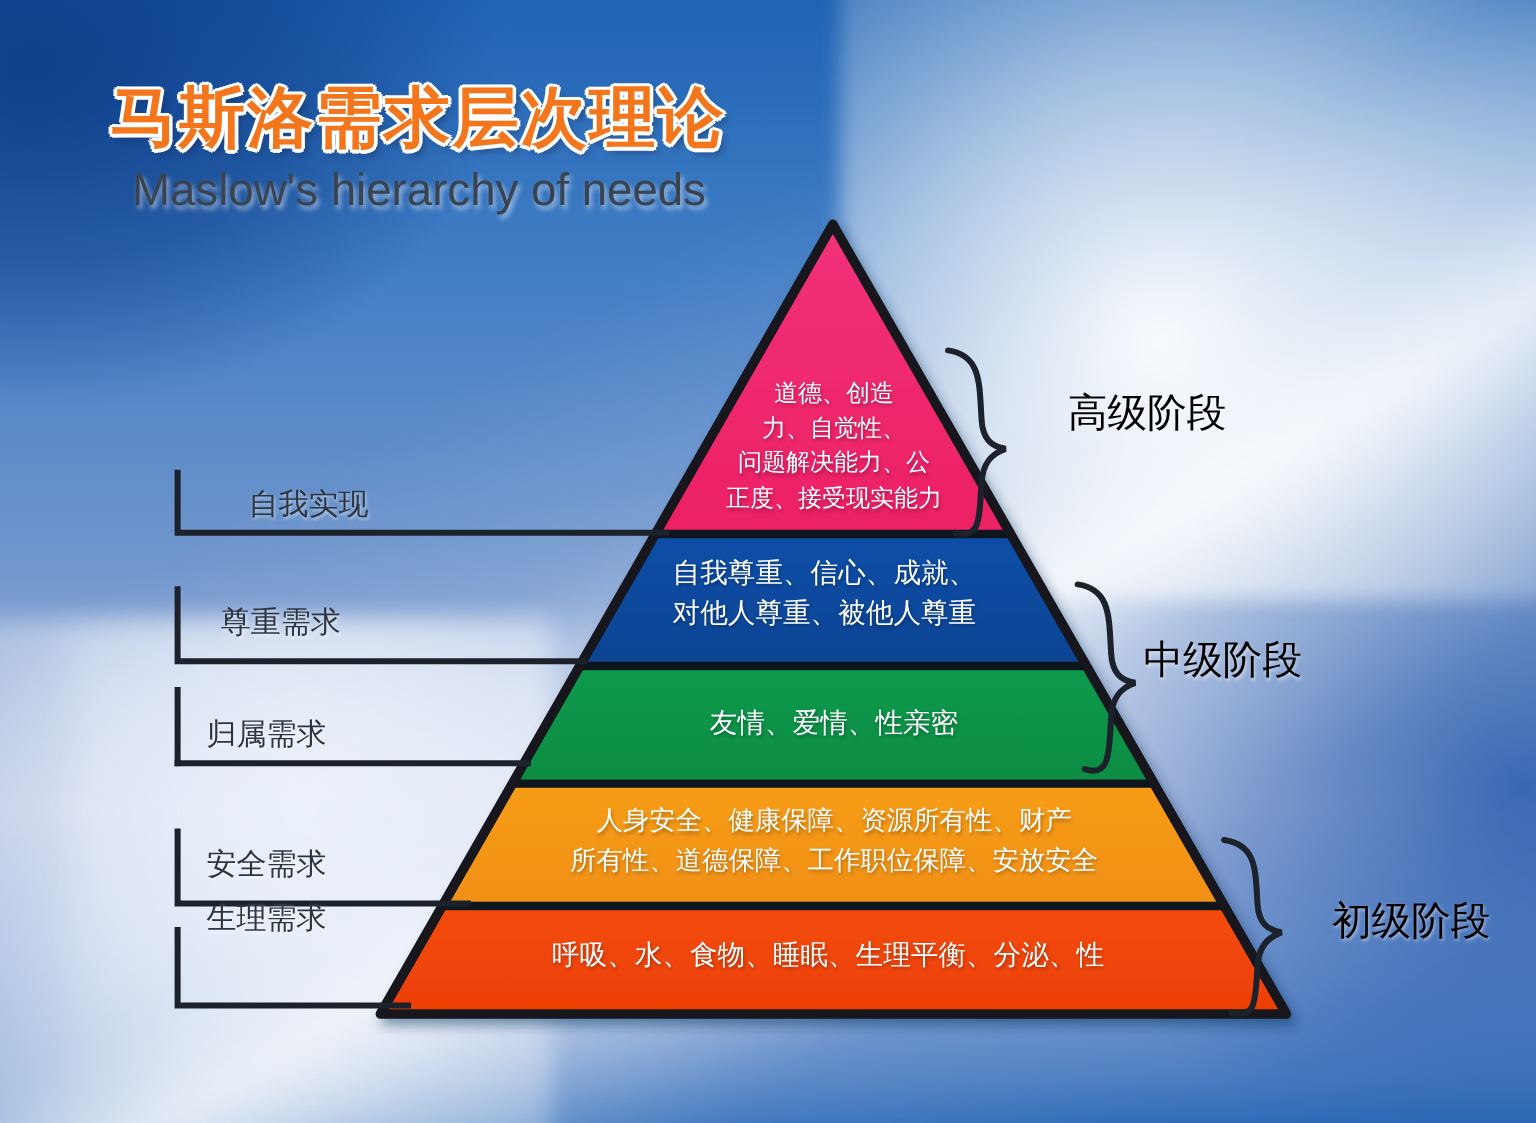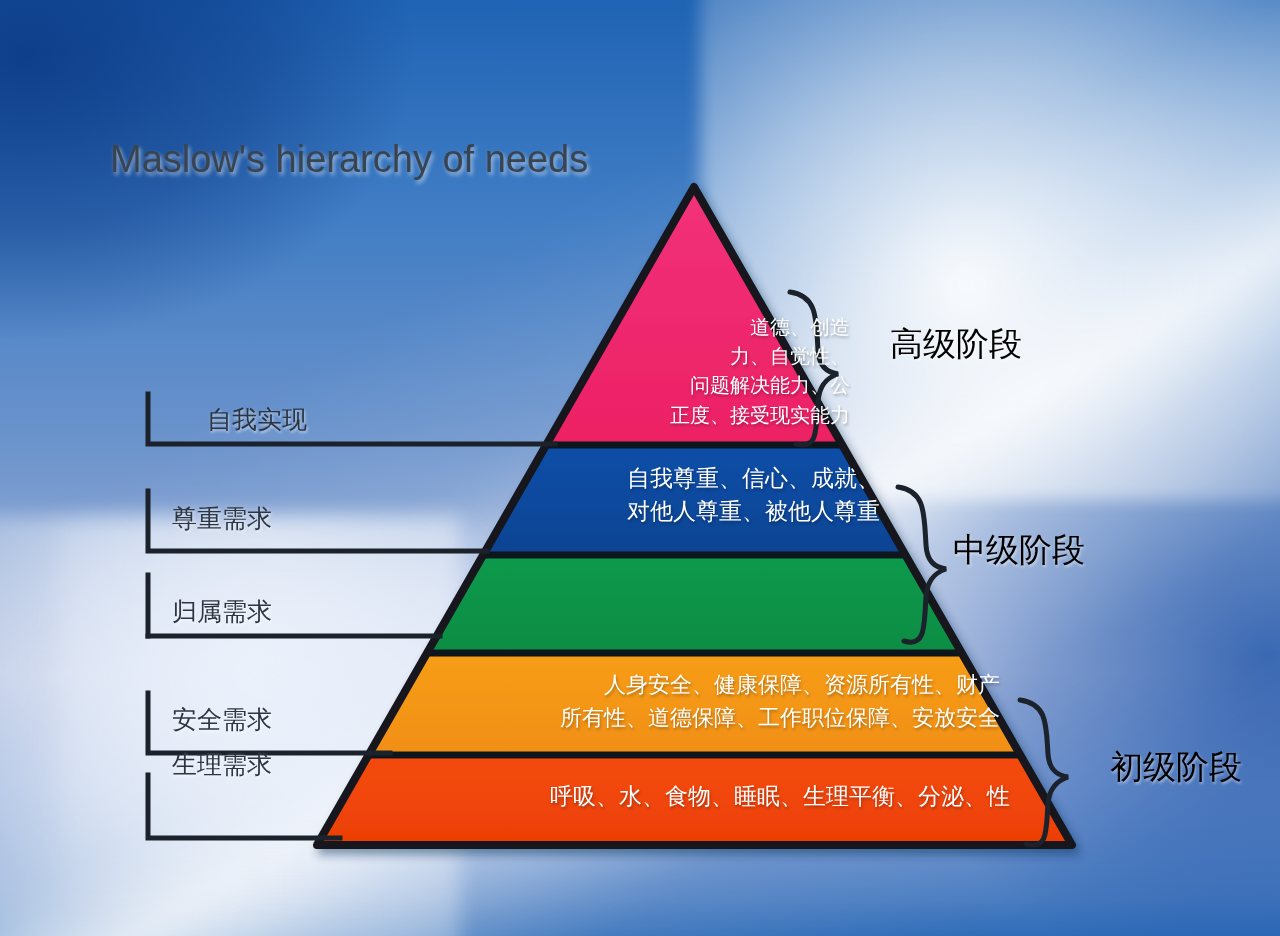--- a/index.html
+++ b/index.html
@@ -120,29 +120,29 @@
     position: absolute;
     left: 0; top: 0;
     width: 1280px;
     height: 936px;
     pointer-events: none;
   }
 
   .tier-text {
     position: absolute;
     color: #ffffff;
-    text-align: right;
+    text-align: center;
     line-height: 1.42;
     font-family: "DejaVu Sans", "Liberation Sans", sans-serif;
     text-shadow: 1px 2px 3px rgba(0,0,0,0.30);
     white-space: pre-line;
     pointer-events: none;
   }
   .t-self   { left: 540px; top: 313px; width: 310px; font-size: 20px; line-height: 1.46; }
-  .t-esteem { left: 470px; top: 462px; width: 410px; font-size: 23px; line-height: 1.42; }
+  .t-esteem { left: 482px; top: 462px; width: 410px; font-size: 23px; line-height: 1.42; }
   .t-belong { left: 450px; top: 587px; width: 490px; font-size: 23px; }
   .t-safety { left: 390px; top: 668px; width: 610px; font-size: 22px; line-height: 1.50; }
   .t-phys   { left: 370px; top: 780px; width: 640px; font-size: 23px; }
 
   
   .lbl-left {
     position: absolute;
     color: #2c3643;
     font-size: 25px;
     font-family: "DejaVu Sans", "Liberation Sans", sans-serif;
@@ -164,20 +164,21 @@
 
 <div id="stage">
 
   <div class="bg-base"></div>
   <div class="bg-leftdark"></div>
   <div class="bg-streak"></div>
   <div class="bg-glow-tr"></div>
   <div class="bg-glow-bl"></div>
   <div class="bg-haze"></div>
 
+  <div class="title-cn">马斯洛需求层次理论</div>
   <div class="title-en">Maslow's hierarchy of needs</div>
 
   <svg id="pyramid" viewBox="0 0 1280 936">
     <defs>
       <clipPath id="pyrClip">
         <polygon points="694,187 1072,845 317,845"></polygon>
       </clipPath>
       <filter id="softShadow" x="-30%" y="-30%" width="160%" height="160%">
         <feDropShadow dx="4" dy="6" stdDeviation="5" flood-color="#0b2a55" flood-opacity="0.45"></feDropShadow>
       </filter>
@@ -242,26 +243,27 @@
                C1056,781 1049,789 1048,804 C1046,831 1048,850 1026,844"></path>
     </g>
   </svg>
 
   <div class="tier-text t-self">道德、创造
 力、自觉性、
 问题解决能力、公
 正度、接受现实能力</div>
   <div class="tier-text t-esteem">自我尊重、信心、成就、
 对他人尊重、被他人尊重</div>
+  <div class="tier-text t-belong">友情、爱情、性亲密</div>
   <div class="tier-text t-phys">呼吸、水、食物、睡眠、生理平衡、分泌、性</div>
   <div class="tier-text t-safety">人身安全、健康保障、资源所有性、财产
 所有性、道德保障、工作职位保障、安放安全</div>
 
   <div class="lbl-left" style="left:172px; top:403px;margin-left:35px;">自我实现</div>
-  <div class="lbl-left" style="left:172px; top:502px;text-align:right;">尊重需求</div>
+  <div class="lbl-left" style="left:184px; top:502px;text-align:right;">尊重需求</div>
   <div class="lbl-left" style="left:172px; top:595px;">归属需求</div>
   <div class="lbl-left" style="left:172px; top:703px;">安全需求</div>
   <div class="lbl-left" style="left:172px; top:748px;">生理需求</div>
 
   <div class="lbl-right" style="left:890px;  top:322px;">高级阶段</div>
   <div class="lbl-right" style="left:953px; top:528px;">中级阶段</div>
   <div class="lbl-right" style="left:1110px; top:745px;text-align:center;">初级阶段</div>
 
 </div>
 

